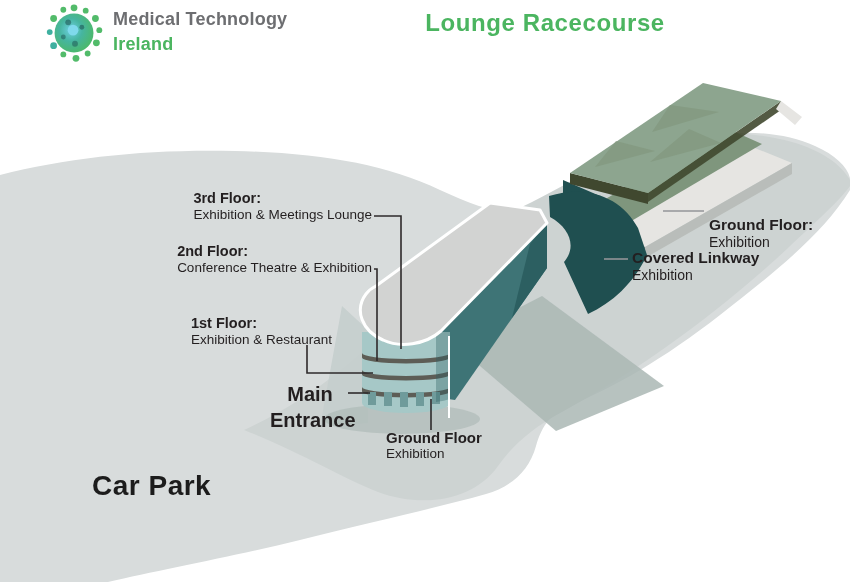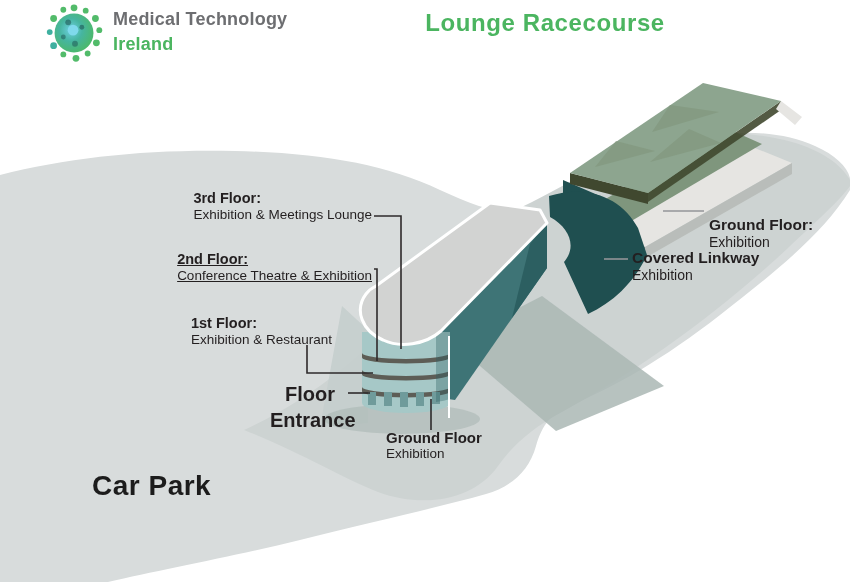--- a/index.html
+++ b/index.html
@@ -40,21 +40,21 @@
   .map-title{
     position:absolute;left:380px;top:9px;width:330px;text-align:center;
     font-size:24px;font-weight:bold;color:var(--brand-green);letter-spacing:.6px;
   }
   
   .lbl{position:absolute;z-index:2;color:var(--label-ink);line-height:1.16;}
   .lbl .h{font-weight:bold;font-size:14.5px;}
   .lbl .d{font-size:13.5px;}
   .lbl-right{text-align:left;}
   .lbl-3rd{right:478px;top:190px;}
-  .lbl-2nd{right:478px;top:251px;text-decoration:underline;}
+  .lbl-2nd{right:478px;top:243px;}
   .lbl-1st{right:518px;top:315px;}
   .lbl-main{left:270px;top:381px;width:80px;text-align:center;
             font-size:20px;font-weight:bold;line-height:1.3;}
   .lbl-ground-tower{left:386px;top:429px;width:100px;text-align:left;}
   .lbl-ground-tower .h{font-size:15px;}
   .lbl-ground-stand{left:709px;top:201px;margin-top:15px;}
   .lbl-ground-stand .h, .lbl-linkway .h{font-size:15.5px;}
   .lbl-ground-stand .d, .lbl-linkway .d{font-size:14px;}
   .lbl-linkway{left:632px;top:249px;}
   .lbl-carpark{left:92px;top:470px;font-size:28px;font-weight:bold;
@@ -184,21 +184,21 @@
     <div class="h">2nd Floor:</div>
     <div class="d">Conference Theatre &amp; Exhibition</div>
   </div>
 
   <div class="lbl lbl-right lbl-1st">
     <div class="h">1st Floor:</div>
     <div class="d">Exhibition &amp; Restaurant</div>
   </div>
 
   <div class="lbl lbl-main">
-    <div>Floor</div>
+    <div>Main</div>
     <div>Entrance</div>
   </div>
 
   <div class="lbl lbl-ground-tower">
     <div class="h">Ground Floor</div>
     <div class="d">Exhibition</div>
   </div>
 
   <div class="lbl lbl-ground-stand">
     <div class="h">Ground Floor:</div>

